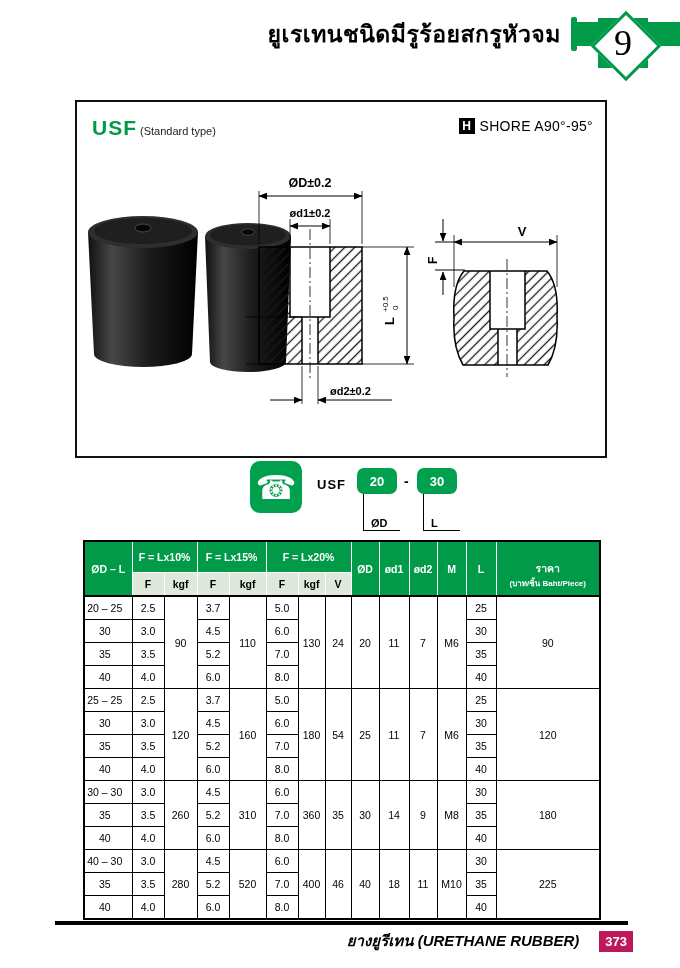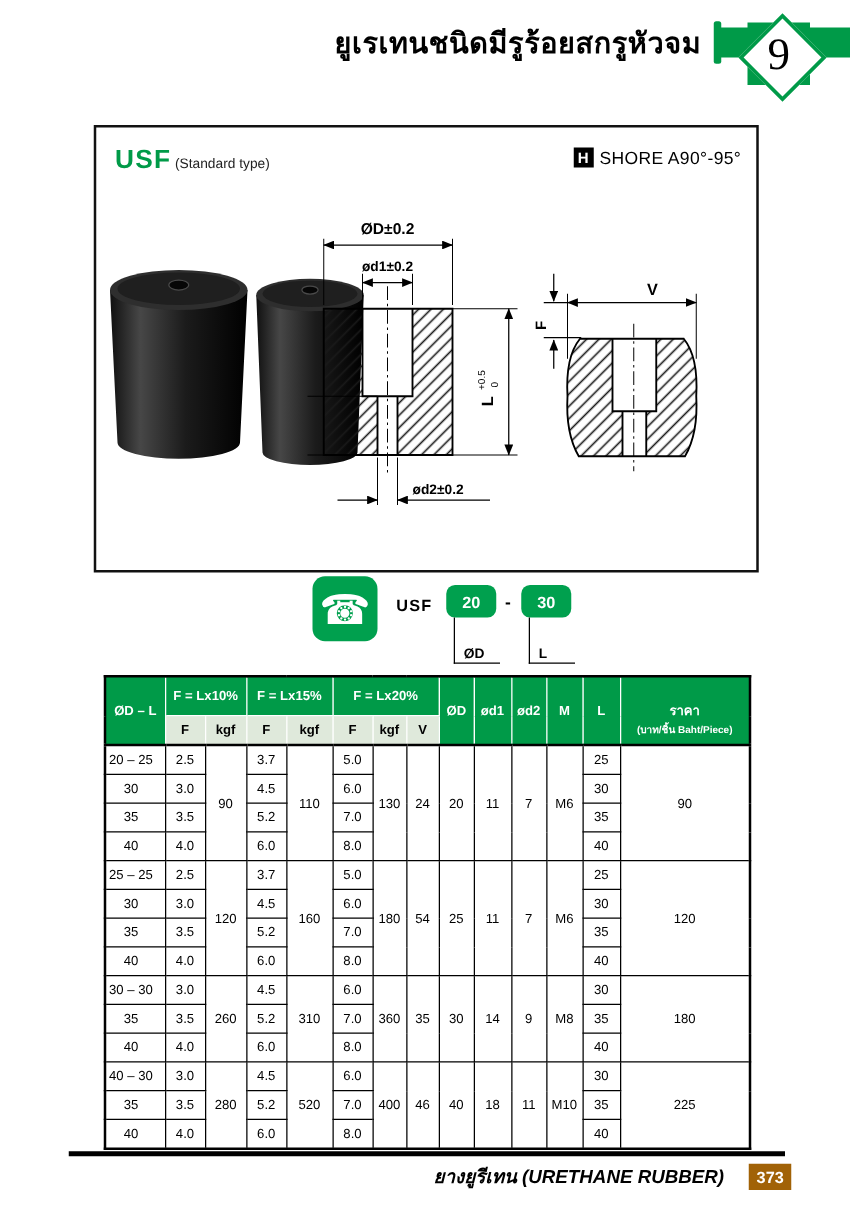--- a/index.html
+++ b/index.html
@@ -50,21 +50,21 @@
   .spec td{border:1px solid #000;height:22px;background:#fff;}
   .spec tbody tr:first-child td{border-top:2px solid #000;}
   .spec td.c-dl{text-align:center;padding-right:7px;font-weight:normal;}
   .th-price .p1{font-size:10.5px;font-weight:bold;margin-top:13px;}
   .th-price .p2{font-size:8px;font-weight:bold;}
 
   
   .foot-rule{position:absolute;left:55px;top:921px;width:573px;height:4px;background:#000;}
   .foot{position:absolute;top:929px;right:47px;display:flex;align-items:center;gap:20px;}
   .foot-label{font-size:15px;font-weight:bold;font-style:italic;}
-  .foot-page{background:#a16207;color:#fff;font-size:13px;font-weight:bold;padding:3px 6px;}
+  .foot-page{background:#be185d;color:#fff;font-size:13px;font-weight:bold;padding:3px 6px;}
 </style>
 </head>
 <body>
 
 <div class="page">
 
   <div class="thai-title">ยูเรเทนชนิดมีรูร้อยสกรูหัวจม</div>
   <div class="logo-bar"></div>
   <div class="logo-cap"></div>
   <div class="logo-sq"></div>

